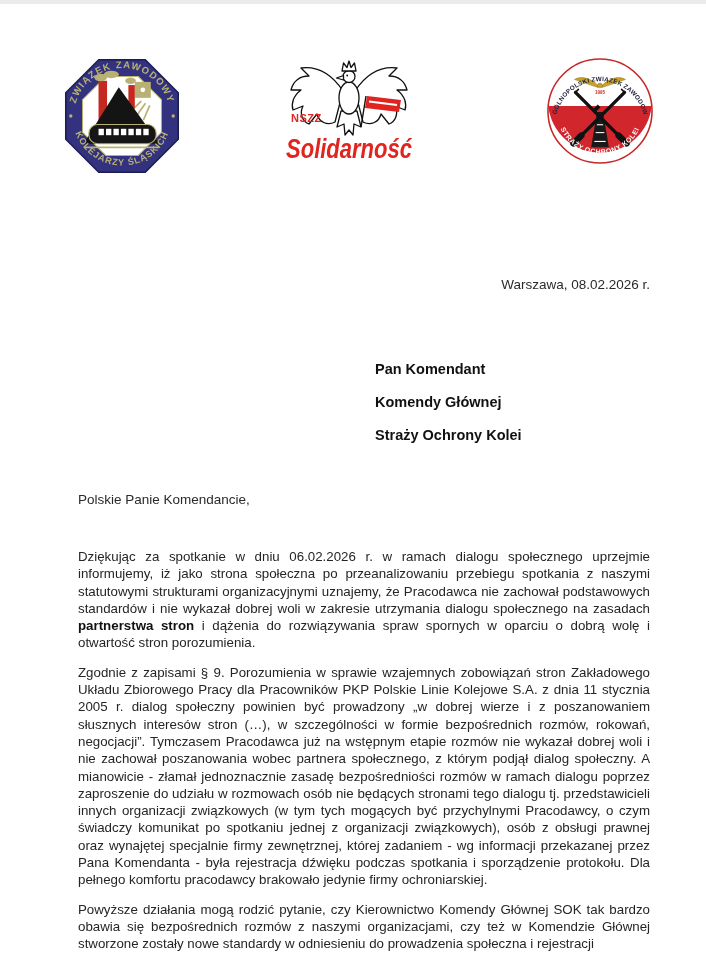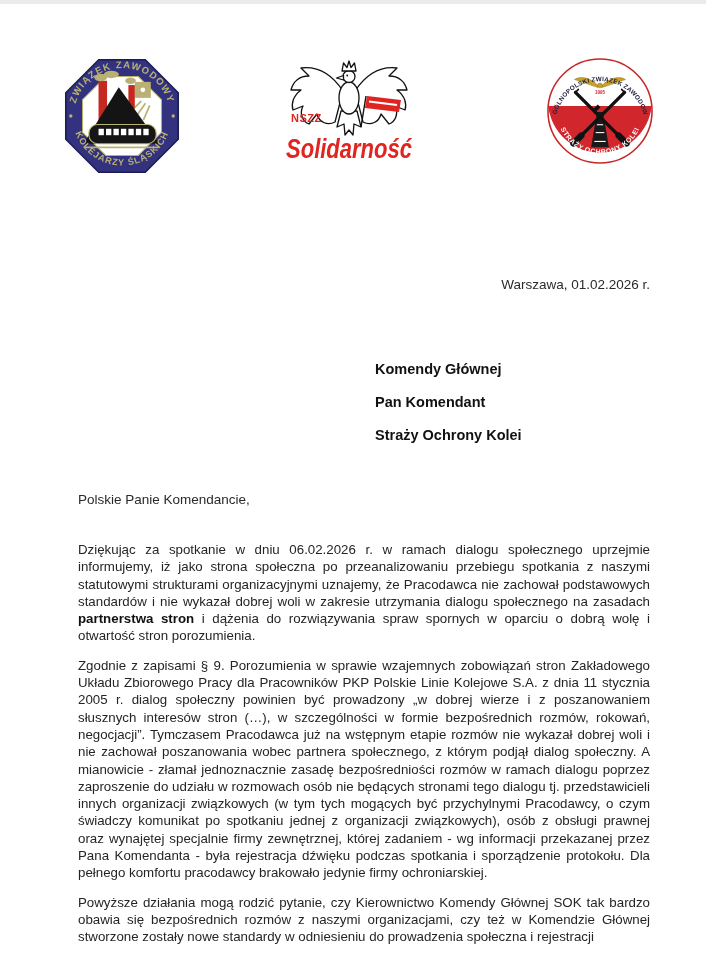--- a/index.html
+++ b/index.html
@@ -24,21 +24,21 @@
     font-weight:700; font-size:14.5px; line-height:33px; color:#111;
   }
   .salutation {
     position:absolute; left:78px; top:492px; font-size:13.5px; color:#2a2a2a;
   }
   .body-text {
     position:absolute; left:78px; top:540px; width:572px;
     font-size:13.3px; line-height:17.3px; text-align:justify;
     color:#252525;
   }
-  .body-text p { margin:1px 0 12px 0; }
+  .body-text p { margin:8px 0 12px 0; }
   .body-text b { font-weight:700; color:#111; }
 
   
   .ring-text   { font-family:"Liberation Sans", sans-serif; font-weight:700; }
   .l1-ring     { font-size:9px;   fill:#b9b173; letter-spacing:1.2px; }
   .l1-ring-b   { font-size:8.5px; fill:#b9b173; letter-spacing:0.9px; }
   .l3-ring-t   { font-size:6.4px; fill:#23233f; letter-spacing:0.25px; }
   .l3-ring-b   { font-size:7px;   fill:#ffffff; letter-spacing:0.6px; }
   .nszz-abbr   { font-family:"Liberation Sans", sans-serif; font-weight:700; font-size:11px; fill:#e02521; letter-spacing:0.5px; }
   .solidarnosc {
@@ -165,25 +165,25 @@
       </defs>
       <text class="ring-text l3-ring-t">
         <textPath href="#l3-arc-top" startOffset="50%" text-anchor="middle">OGÓLNOPOLSKI ZWIĄZEK ZAWODOWY</textPath>
       </text>
       <text class="ring-text l3-ring-b">
         <textPath href="#l3-arc-bot" startOffset="50%" text-anchor="middle">STRAŻY OCHRONY KOLEI</textPath>
       </text>
     </svg>
   </div>
 
-  <div class="date-line">Warszawa, 01.02.2026 r.</div>
+  <div class="date-line">Warszawa, 08.02.2026 r.</div>
 
   <div class="recipient">
+    <div>Pan Komendant</div>
     <div>Komendy Głównej</div>
-    <div>Pan Komendant</div>
     <div>Straży Ochrony Kolei</div>
   </div>
 
   <div class="salutation">Polskie Panie Komendancie,</div>
 
   <div class="body-text">
     <p><span>Dziękując za spotkanie w dniu 06.02.2026 r. w ramach dialogu społecznego uprzejmie informujemy, iż jako strona społeczna po przeanalizowaniu przebiegu spotkania z naszymi statutowymi strukturami organizacyjnymi uznajemy, że Pracodawca nie zachował podstawowych standardów i nie wykazał dobrej woli w zakresie utrzymania dialogu społecznego na zasadach </span><b>partnerstwa stron</b><span> i dążenia do rozwiązywania spraw spornych w oparciu o dobrą wolę i otwartość stron porozumienia.</span></p>
     <p>Zgodnie z zapisami § 9. Porozumienia w sprawie wzajemnych zobowiązań stron Zakładowego Układu Zbiorowego Pracy dla Pracowników PKP Polskie Linie Kolejowe S.A. z dnia 11 stycznia 2005 r. dialog społeczny powinien być prowadzony „w dobrej wierze i z poszanowaniem słusznych interesów stron (…), w szczególności w formie bezpośrednich rozmów, rokowań, negocjacji”.  Tymczasem Pracodawca już na wstępnym etapie rozmów nie wykazał dobrej woli i nie zachował poszanowania wobec partnera społecznego, z którym podjął dialog społeczny. A mianowicie - złamał jednoznacznie zasadę bezpośredniości rozmów w ramach dialogu poprzez zaproszenie do udziału w rozmowach osób nie będących stronami tego dialogu tj. przedstawicieli innych organizacji związkowych (w tym tych mogących być przychylnymi Pracodawcy, o czym świadczy komunikat po spotkaniu jednej z organizacji związkowych), osób z obsługi prawnej oraz wynajętej specjalnie firmy zewnętrznej, której zadaniem - wg informacji przekazanej przez Pana Komendanta - była rejestracja dźwięku podczas spotkania i sporządzenie protokołu. Dla pełnego komfortu pracodawcy brakowało jedynie firmy ochroniarskiej.</p>
     <p>Powyższe działania mogą rodzić pytanie, czy Kierownictwo Komendy Głównej SOK tak bardzo obawia się bezpośrednich rozmów z naszymi organizacjami, czy też w Komendzie Głównej stworzone zostały nowe standardy w odniesieniu do prowadzenia społeczna i rejestracji</p>
   </div>

